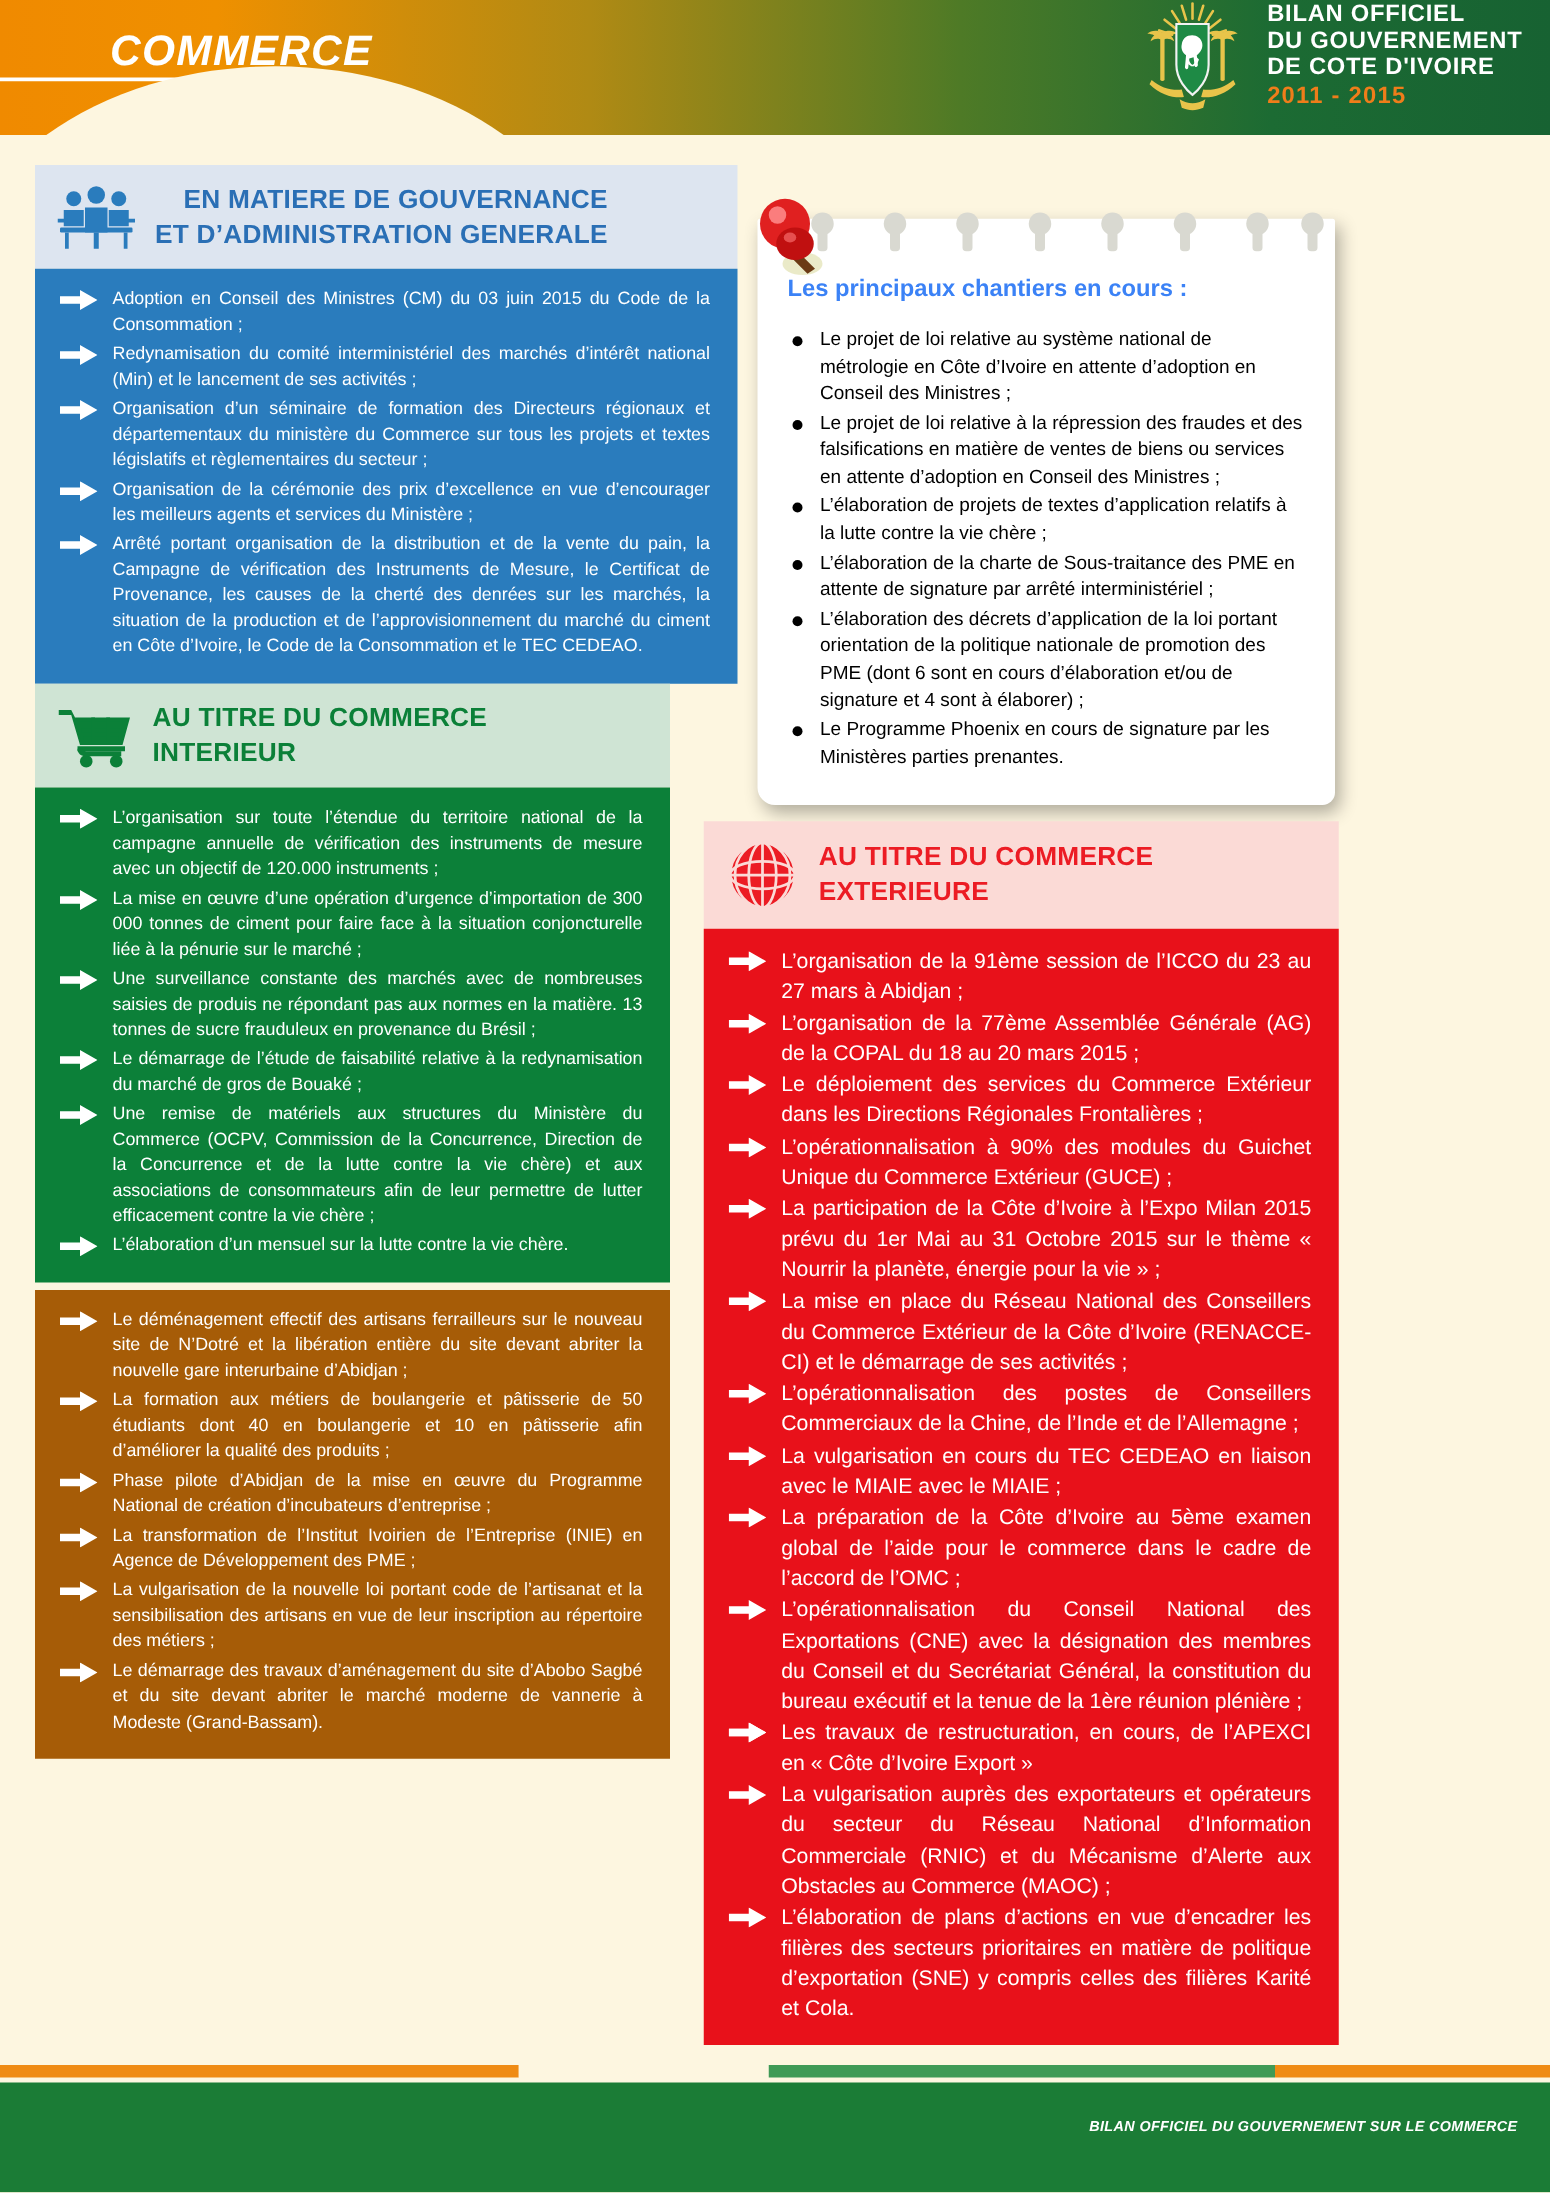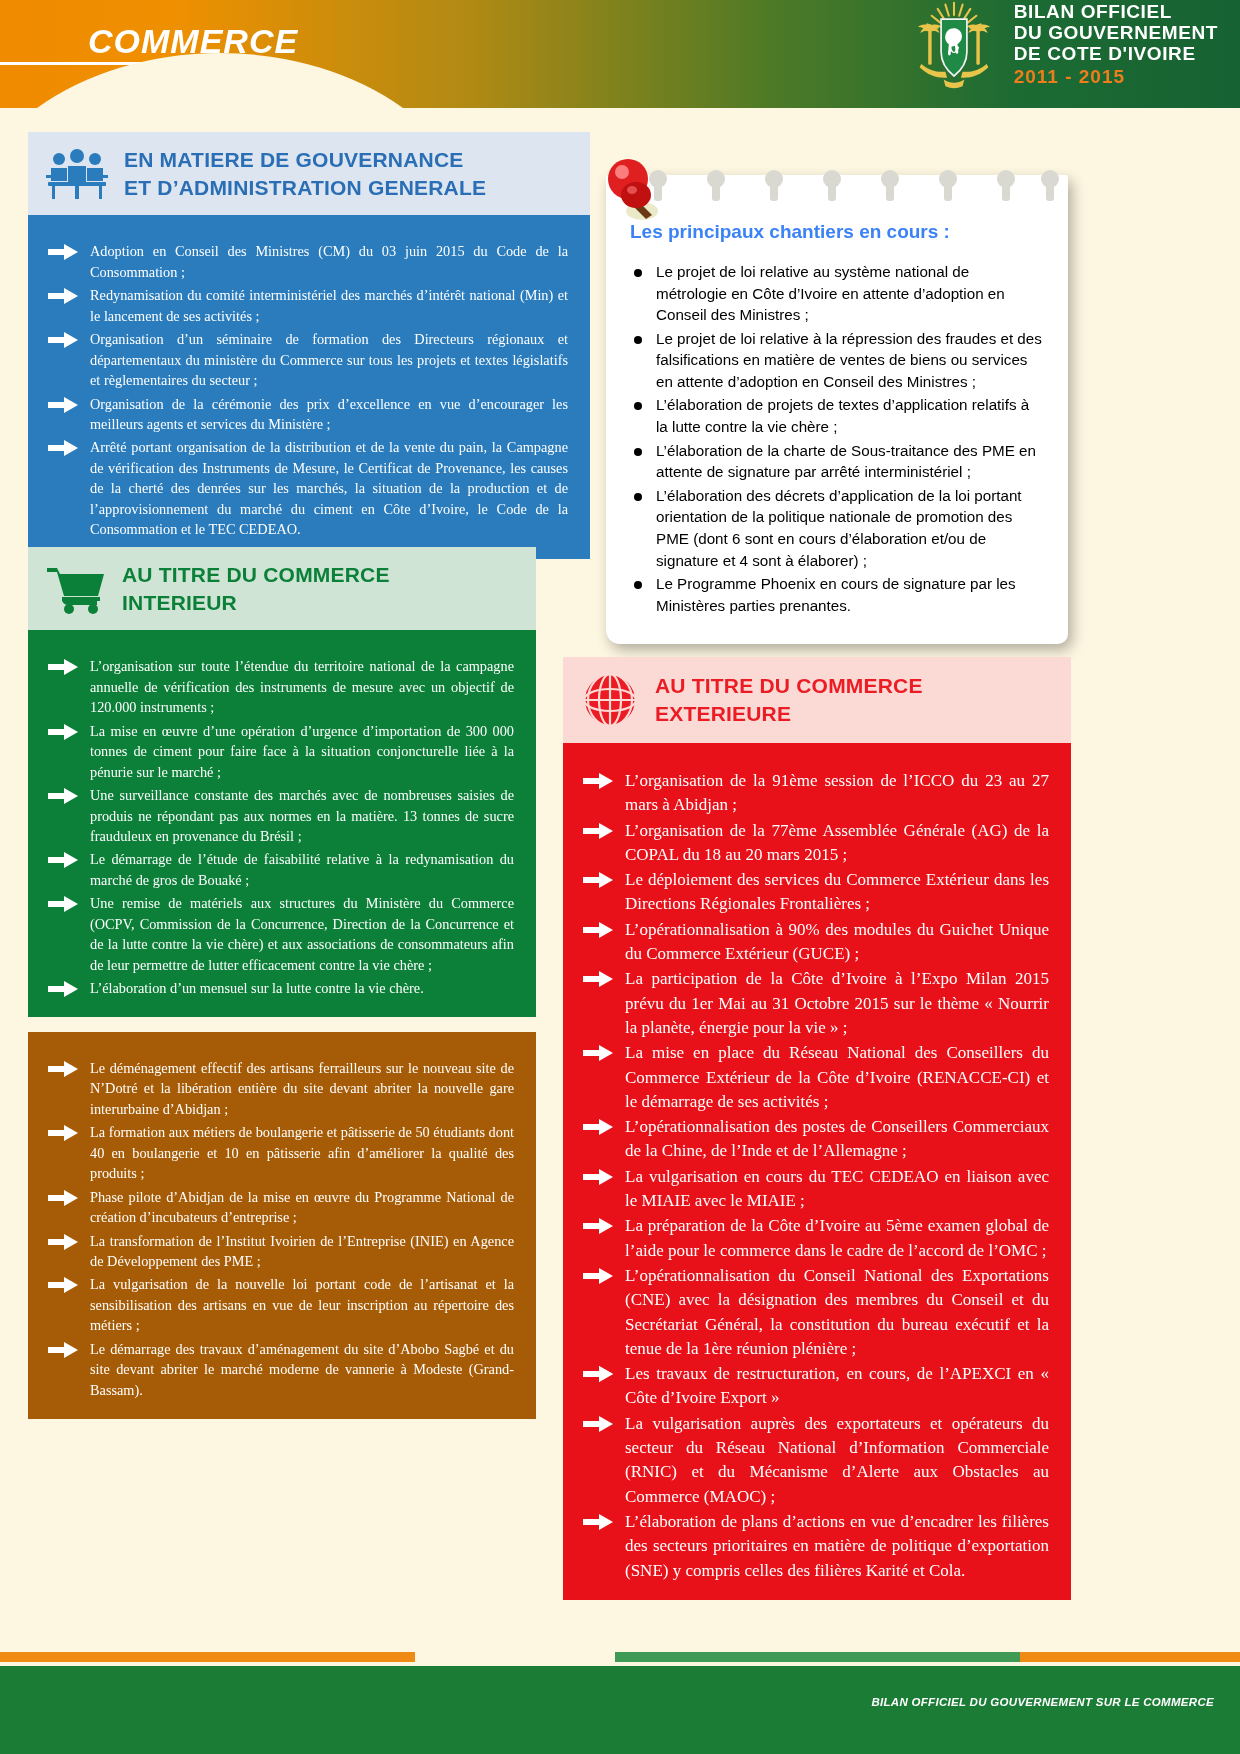--- a/index.html
+++ b/index.html
@@ -41,36 +41,36 @@
   .emblem { width: 86px; height: 90px; }
 
   
   .card { position: absolute; }
   .card-head {
     display: flex; align-items: center; gap: 16px;
     padding: 14px 16px 14px 18px;
   }
   .card-head .icon { flex: 0 0 auto; display: flex; align-items: center; justify-content: center; }
   .card-head .htxt { font-size: 21px; font-weight: bold; line-height: 1.32; letter-spacing: .2px; }
-  .card-body { padding: 26px 22px 16px 16px; font-family: Liberation Serif, serif; }
+  .card-body { padding: 14px 22px 16px 16px; }
 
   ul.arrows { list-style: none; }
   ul.arrows li {
     position: relative; padding-left: 46px; margin-bottom: 3px;
     font-size: 14.3px; line-height: 1.43; color: #ffffff;
     text-align: justify; text-justify: inter-word;
   }
   ul.arrows li .arw {
     position: absolute; left: 4px; top: 3px; width: 30px; height: 16px;
   }
 
   
   #card-gouvernance { left: 28px; top: 132px; width: 562px; }
   #card-gouvernance .card-head { background: #dde5f0; }
-  #card-gouvernance .card-head .htxt { color: #2a6fb5; }
+  #card-gouvernance .card-head .htxt { color: #2a6fb5; text-align: right; }
   #card-gouvernance .card-body { background: #2a7cbd; }
 
   
   #card-interieur { left: 28px; top: 547px; width: 508px; }
   #card-interieur .card-head { background: #cfe4d4; }
   #card-interieur .card-head .htxt { color: #0b8038; }
   #card-interieur .card-body { background: #0c8039; }
 
   
   #card-artisanat { left: 28px; top: 1032px; width: 508px; }

